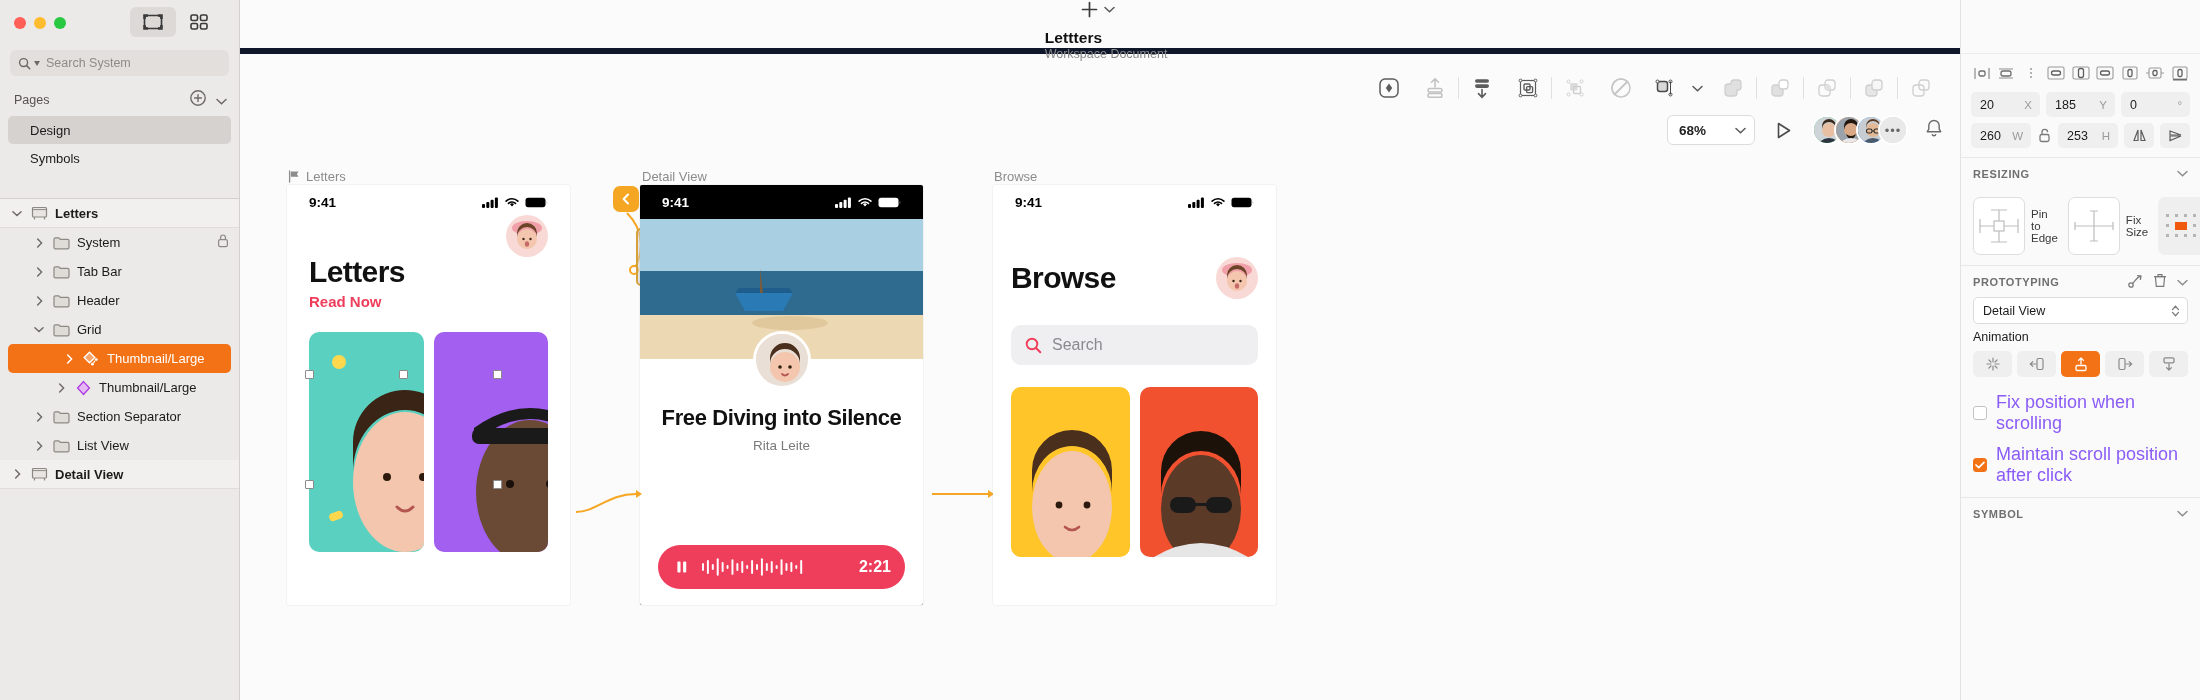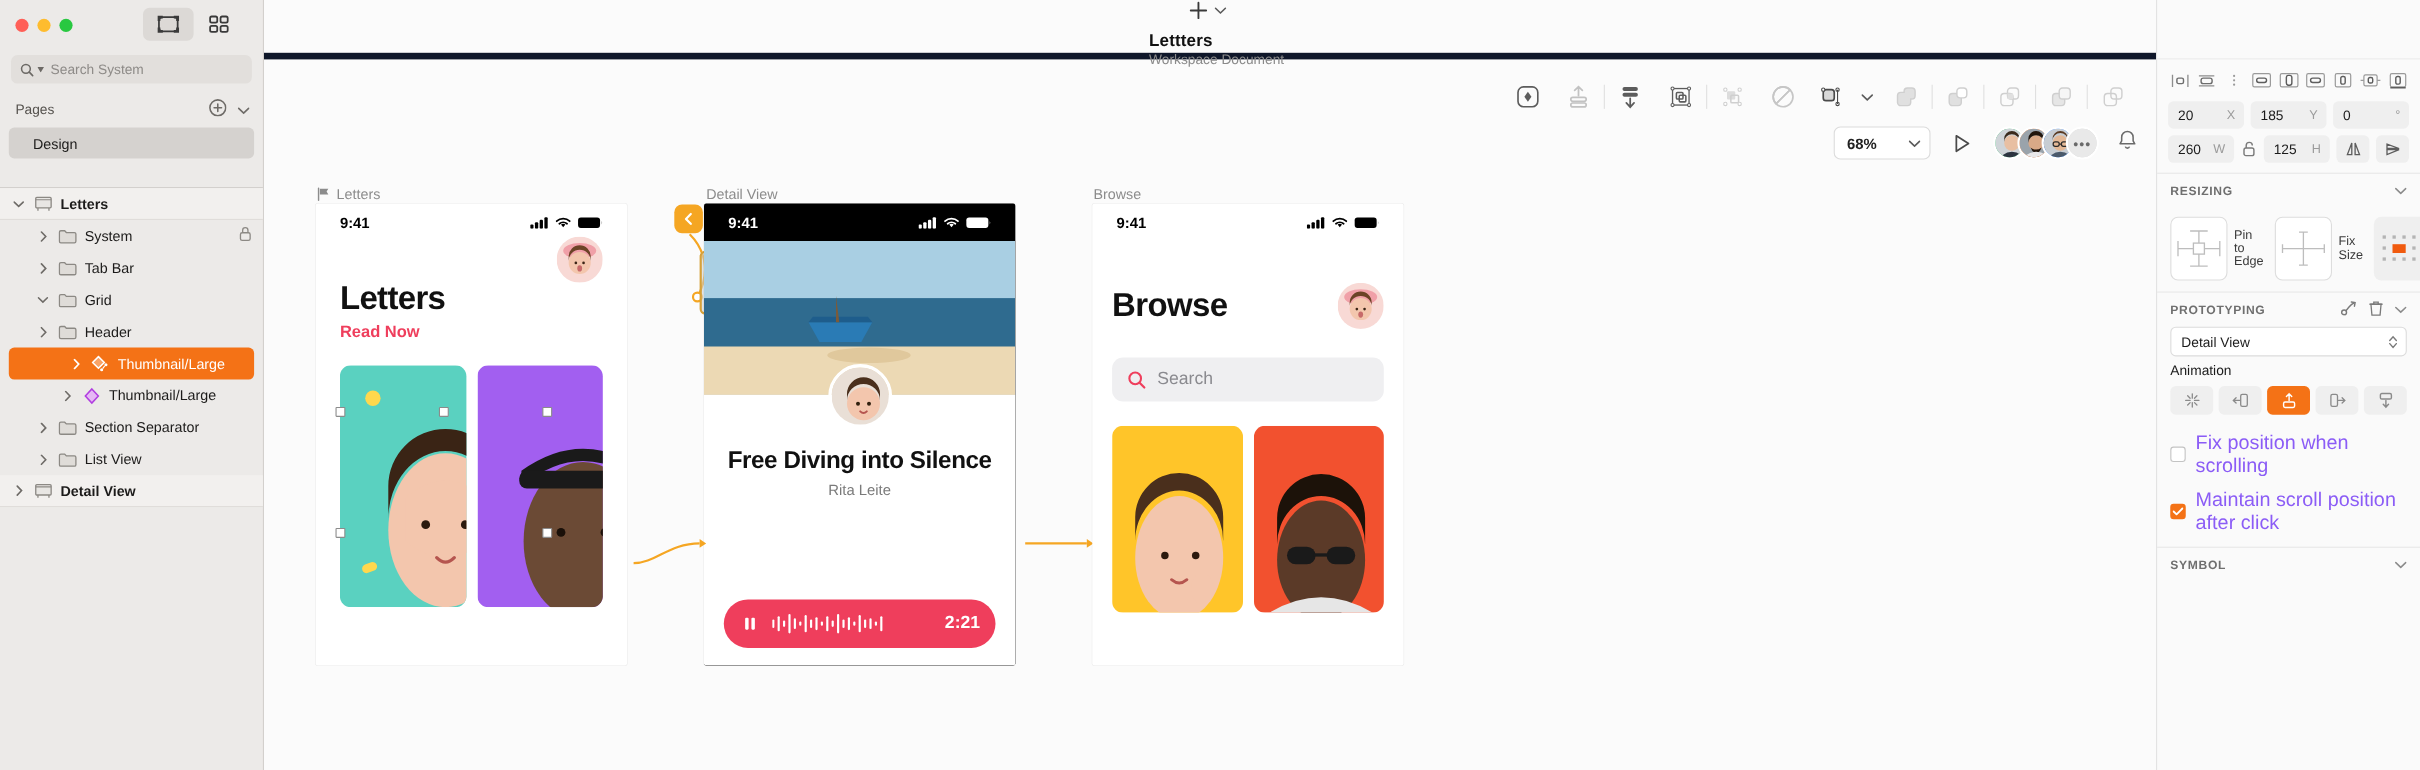--- a/index.html
+++ b/index.html
@@ -253,20 +253,23 @@
               <path d="M1 1.5 L5.5 5.8 L10 1.5" fill="none" stroke="#6e6b67" stroke-width="1.5" stroke-linecap="round"></path>
             </svg>
         </span>
       </span>
     </div>
 
     <div class="pages-list" id="pages-list">
         <div class="page-row selected">
           <span>Design</span>
         </div>
+        <div class="page-row">
+          <span>Symbols</span>
+        </div>
       </div>
 
     <div class="sb-divider"></div>
 
     <div class="layers-list" id="layers-list">
         <div class="layer-row artboard" style="padding-left: 10px;">
           <span class="disc chev">
             <svg width="10" height="7" viewBox="0 0 11 7">
               <path d="M1 1.5 L5.5 5.8 L10 1.5" fill="none" stroke="#6e6b67" stroke-width="1.6" stroke-linecap="round"></path>
             </svg>
@@ -305,43 +308,43 @@
           </span>
           <span style="display: flex;">
             <svg width="17" height="14" viewBox="0 0 17 14">
               <path d="M1 3.2 a1.4 1.4 0 0 1 1.4-1.4 h3.4 l1.5 1.6 h7.3 a1.4 1.4 0 0 1 1.4 1.4 v6.6 a1.4 1.4 0 0 1-1.4 1.4 h-12.2 a1.4 1.4 0 0 1-1.4-1.4 z" fill="#dfdcd8" stroke="#8c8984" stroke-width="1.2"></path>
             </svg>
           </span>
           <span>Tab Bar</span>
         </div>
         <div class="layer-row" style="padding-left: 32px;">
           <span class="disc chev">
-            <svg width="10" height="7" viewBox="0 0 11 7">
-              <path d="M1 1.5 L5.5 5.8 L10 1.5" fill="none" stroke="#6e6b67" stroke-width="1.6" stroke-linecap="round"></path>
+            <svg width="7" height="10" viewBox="0 0 7 11">
+              <path d="M1.5 1 L5.8 5.5 L1.5 10" fill="none" stroke="#6e6b67" stroke-width="1.6" stroke-linecap="round"></path>
             </svg>
           </span>
           <span style="display: flex;">
             <svg width="17" height="14" viewBox="0 0 17 14">
               <path d="M1 3.2 a1.4 1.4 0 0 1 1.4-1.4 h3.4 l1.5 1.6 h7.3 a1.4 1.4 0 0 1 1.4 1.4 v6.6 a1.4 1.4 0 0 1-1.4 1.4 h-12.2 a1.4 1.4 0 0 1-1.4-1.4 z" fill="#dfdcd8" stroke="#8c8984" stroke-width="1.2"></path>
             </svg>
           </span>
-          <span>Grid</span>
+          <span>Header</span>
         </div>
         <div class="layer-row" style="padding-left: 32px;">
           <span class="disc chev">
-            <svg width="7" height="10" viewBox="0 0 7 11">
-              <path d="M1.5 1 L5.8 5.5 L1.5 10" fill="none" stroke="#6e6b67" stroke-width="1.6" stroke-linecap="round"></path>
+            <svg width="10" height="7" viewBox="0 0 11 7">
+              <path d="M1 1.5 L5.5 5.8 L10 1.5" fill="none" stroke="#6e6b67" stroke-width="1.6" stroke-linecap="round"></path>
             </svg>
           </span>
           <span style="display: flex;">
             <svg width="17" height="14" viewBox="0 0 17 14">
               <path d="M1 3.2 a1.4 1.4 0 0 1 1.4-1.4 h3.4 l1.5 1.6 h7.3 a1.4 1.4 0 0 1 1.4 1.4 v6.6 a1.4 1.4 0 0 1-1.4 1.4 h-12.2 a1.4 1.4 0 0 1-1.4-1.4 z" fill="#dfdcd8" stroke="#8c8984" stroke-width="1.2"></path>
             </svg>
           </span>
-          <span>Header</span>
+          <span>Grid</span>
         </div>
         <div class="layer-row selected" style="padding-left: 54px;">
           <span class="disc chev">
             <svg width="7" height="10" viewBox="0 0 7 11">
               <path d="M1.5 1 L5.8 5.5 L1.5 10" fill="none" stroke="#fff" stroke-width="1.6" stroke-linecap="round"></path>
             </svg>
           </span>
           <span style="display: flex;">
             <svg width="17" height="16" viewBox="0 0 17 16">
               <path d="M6.5 1.2 L11.8 6.5 L6.5 11.8 L1.2 6.5 Z" fill="#fff" fill-opacity=".35" stroke="#fff" stroke-width="1.4"></path>
@@ -921,21 +924,21 @@
         <span>260</span>
         <span class="unit">W</span>
       </div>
       <span style="display:flex;align-items:center;padding:0 1px">
         <svg width="13" height="15" viewBox="0 0 13 15">
             <rect x="2" y="6.5" width="9" height="7" rx="1.8" fill="none" stroke="#7a7a7a" stroke-width="1.3"></rect>
             <path d="M4 6.5 V4.2 a2.8 2.8 0 0 1 5.6 0" fill="none" stroke="#7a7a7a" stroke-width="1.3"></path>
           </svg>
       </span>
       <div class="field">
-        <span>125</span>
+        <span>253</span>
         <span class="unit">H</span>
       </div>
       <span class="mini-btn">
         <svg width="17" height="15" viewBox="0 0 17 15">
             <path d="M7 2 L3 12.5 L7 12.5 Z" fill="none" stroke="#5d5d5d" stroke-width="1.2"></path>
             <path d="M10 2 L14 12.5 L10 12.5 Z" fill="none" stroke="#5d5d5d" stroke-width="1.2"></path>
           </svg>
       </span>
       <span class="mini-btn">
         <svg width="17" height="15" viewBox="0 0 17 15">

